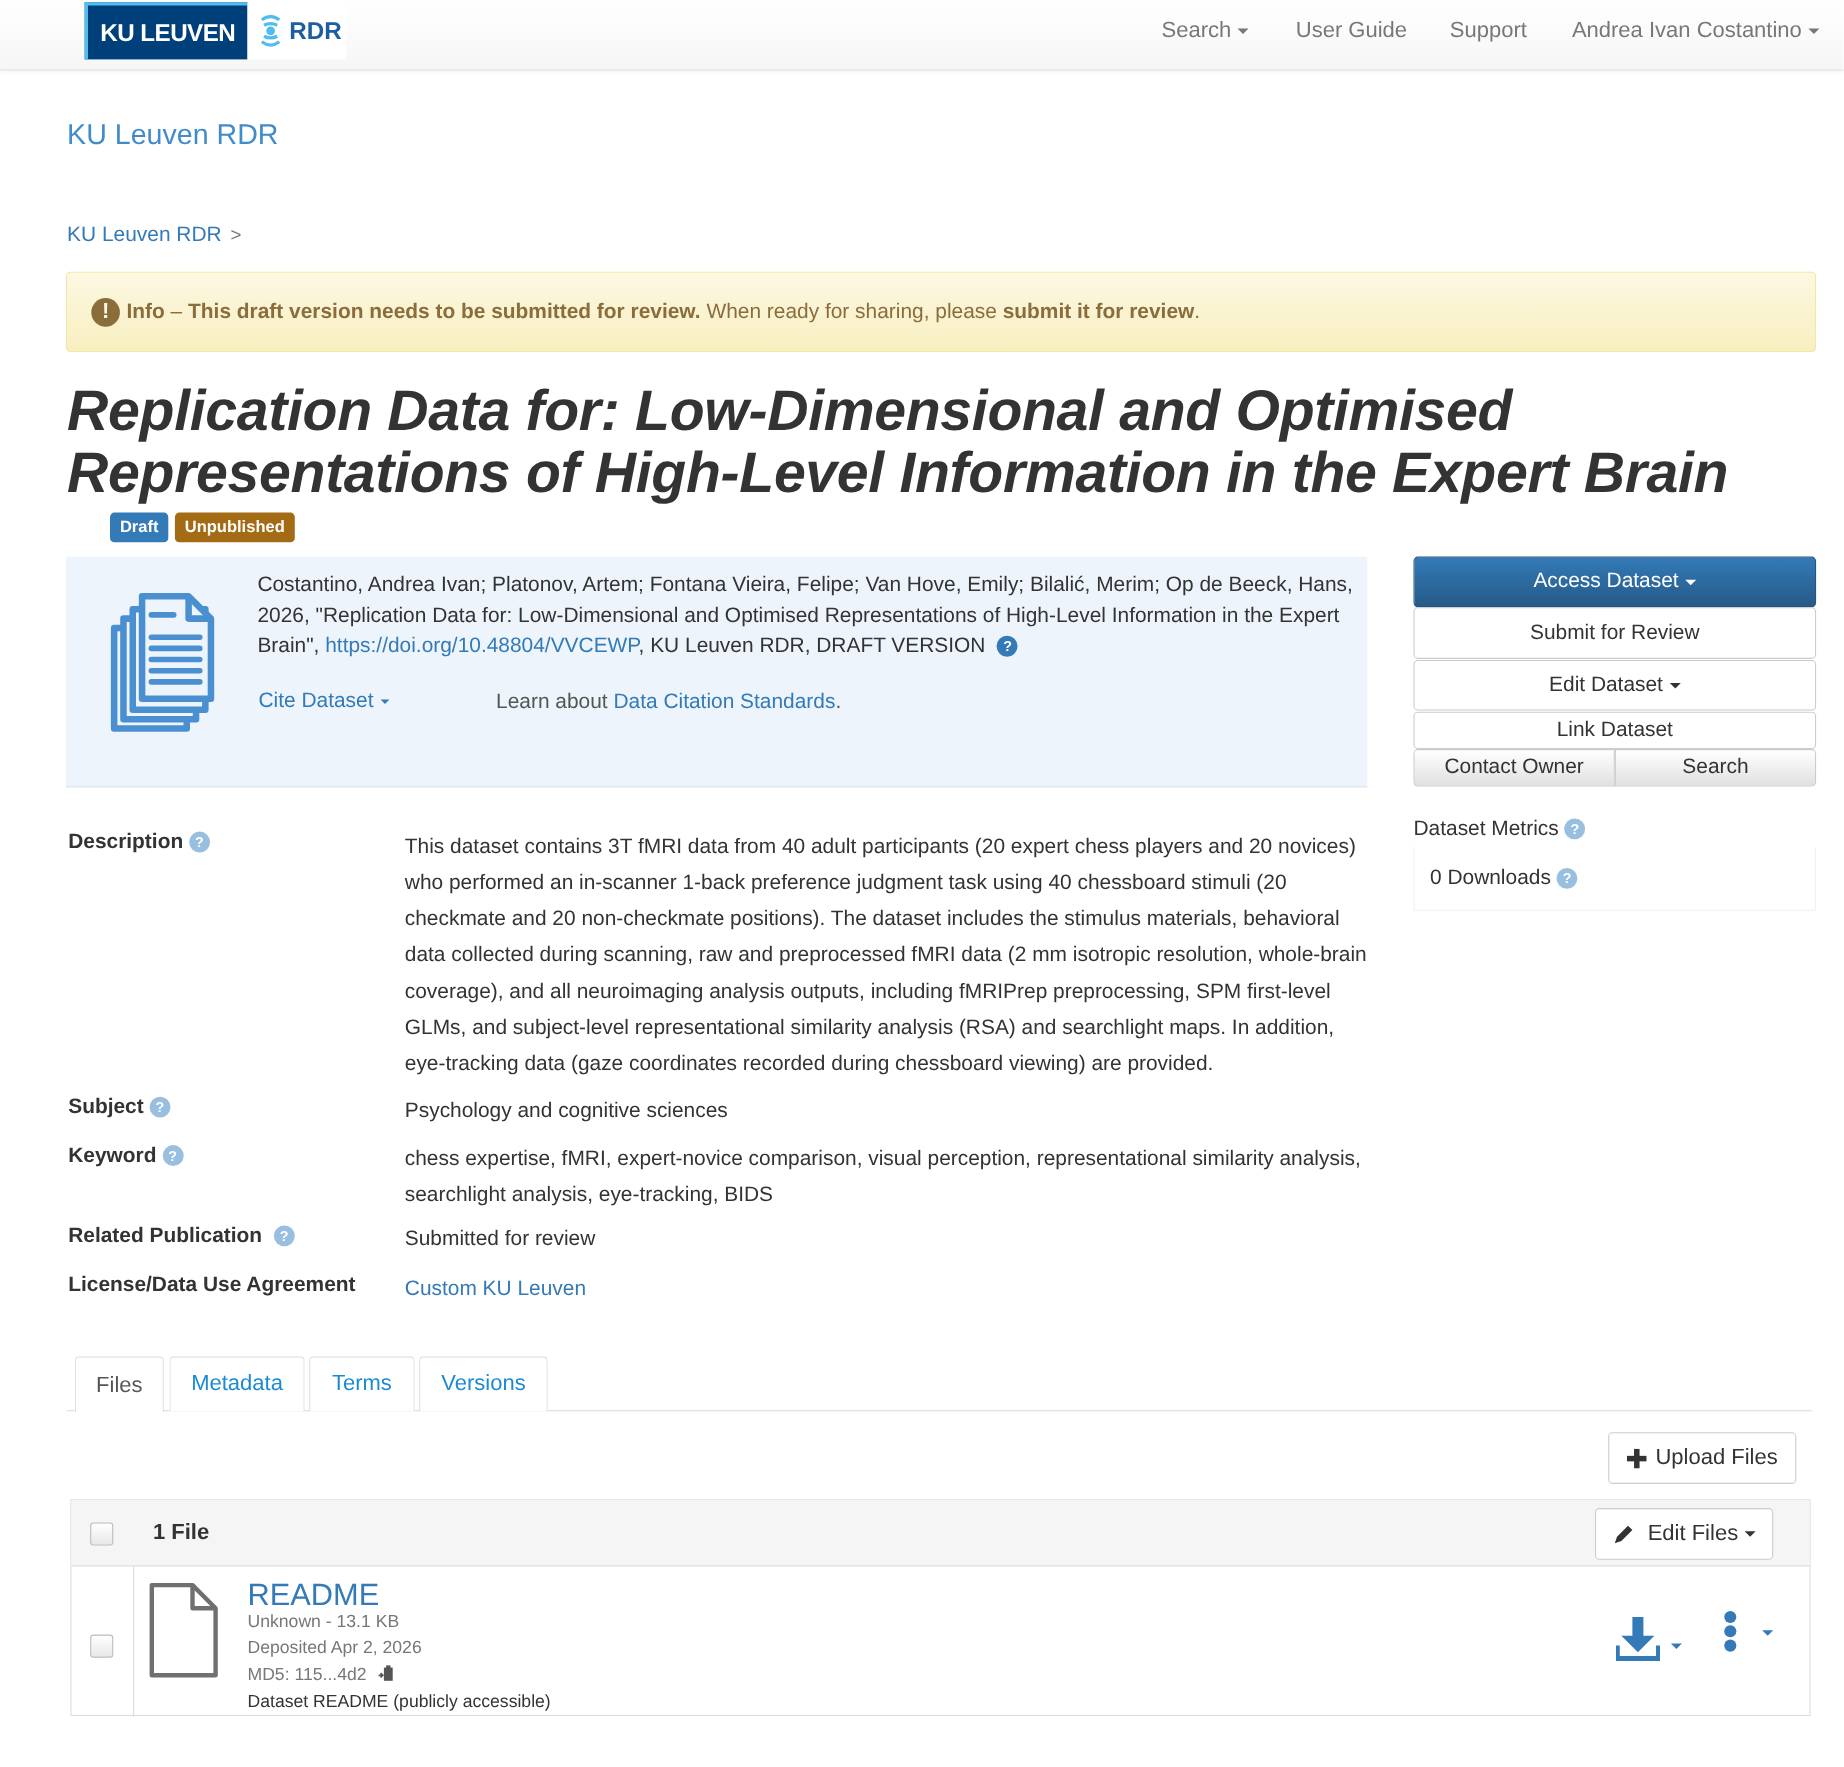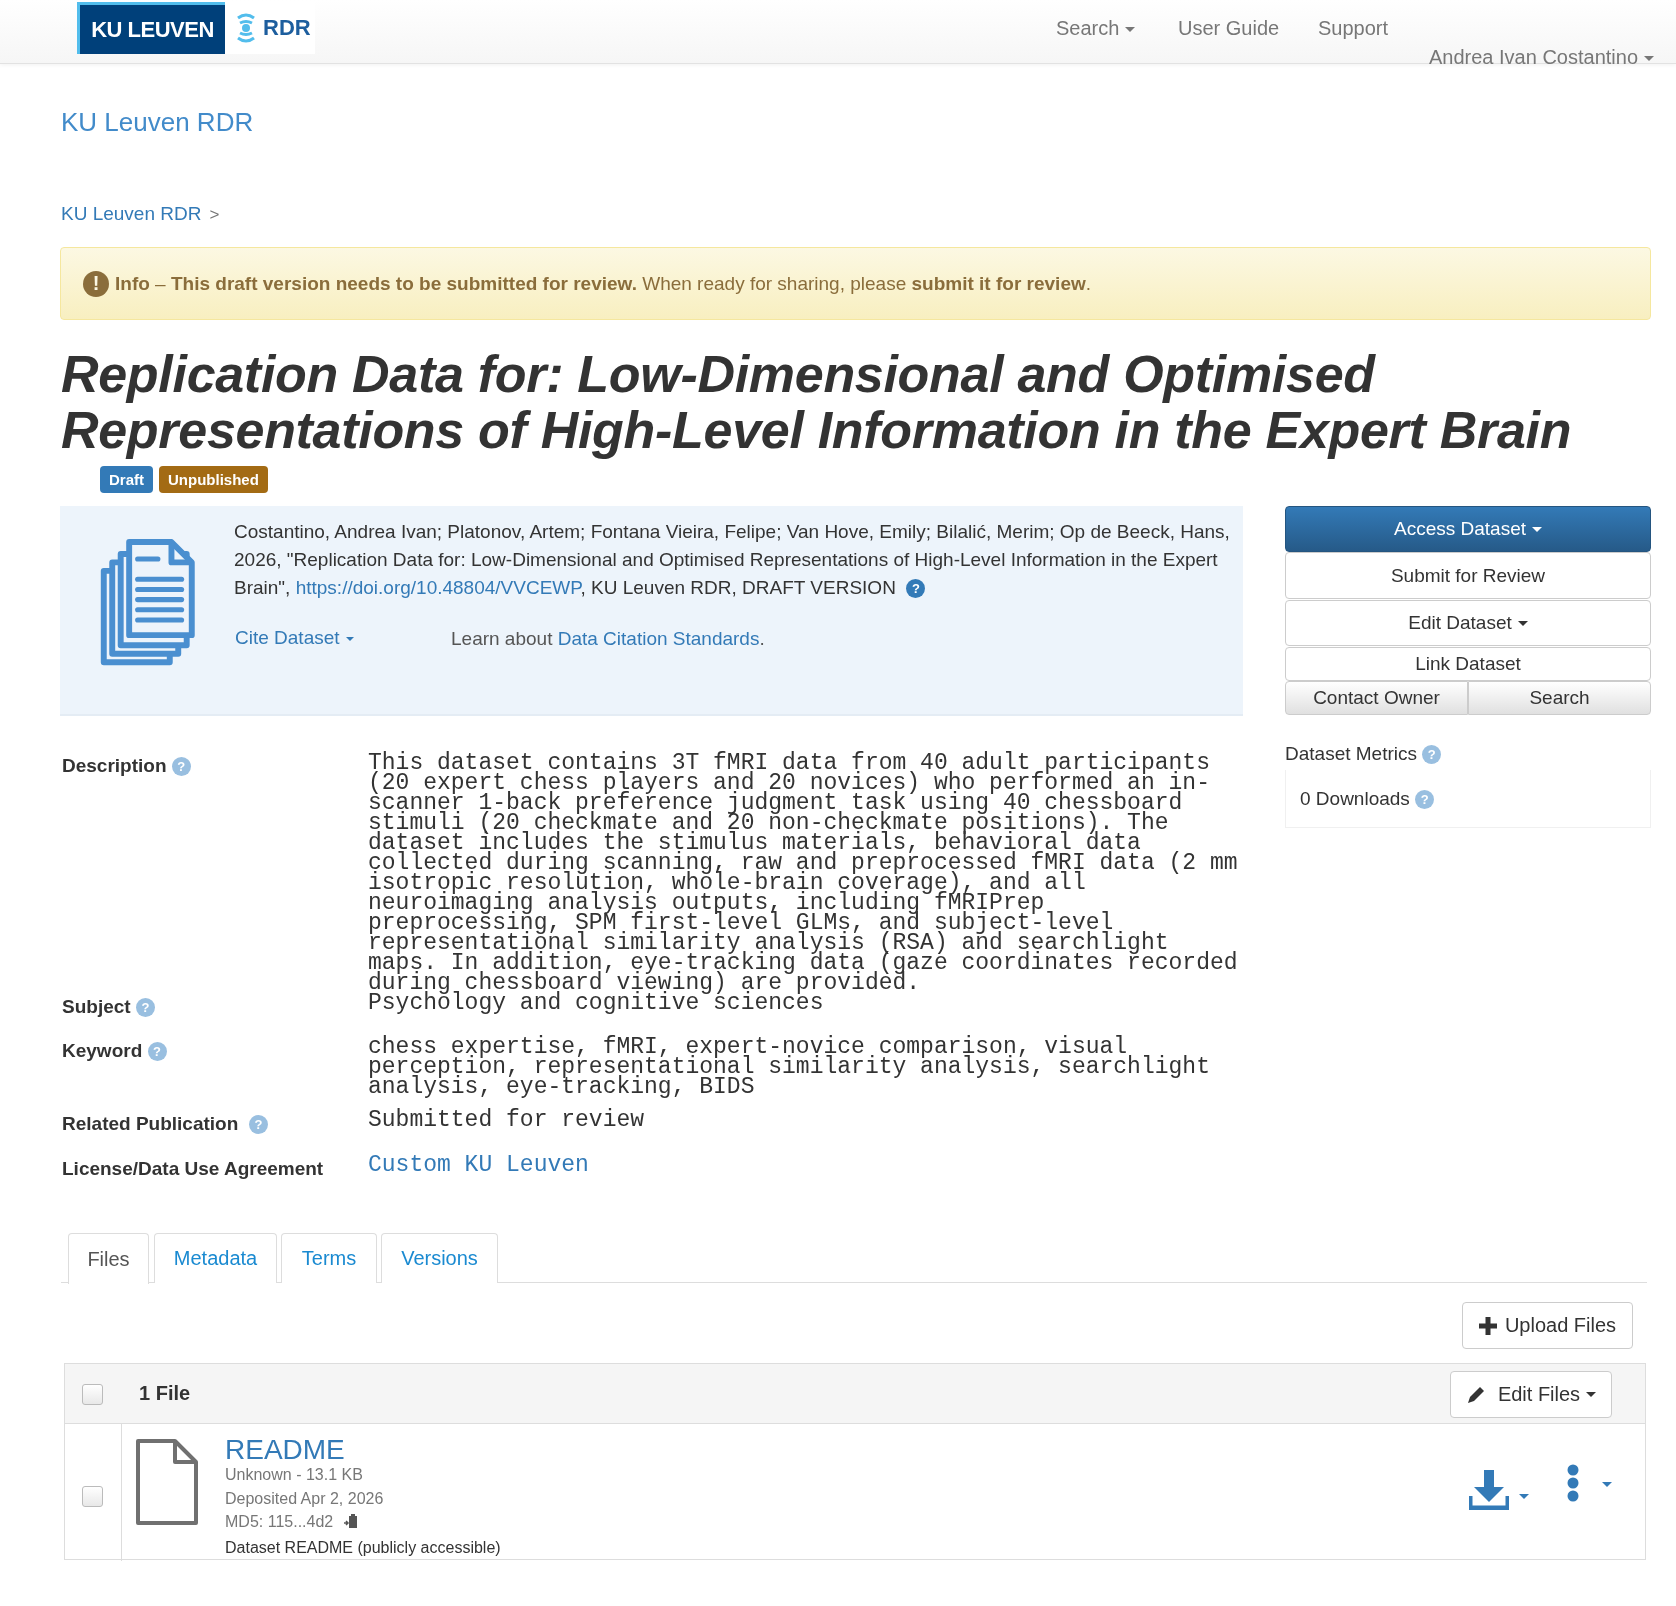--- a/index.html
+++ b/index.html
@@ -77,21 +77,21 @@
   .btn-primary {
     background: linear-gradient(#337ab7, #265a88); border-color: #245580; color: #fff;
   }
   .btn-gray { background: linear-gradient(#fff, #e0e0e0); }
   .metrics-title { position: absolute; left: 0; top: 237px; font-size: 19px; color: #333; }
   .metrics-box {
     position: absolute; left: 0; top: 264px; width: 366px; height: 58px; border: 1px solid #f0f0f0; border-top: none;
     font-size: 19px; padding: 18px 0 0 14px;
   }
   .meta-label { position: absolute; left: 62px; font-weight: bold; font-size: 19px; color: #333; }
-  .meta-value { position: absolute; left: 368px; width: 875px; font-size: 23px; line-height: 20px; color: #333; font-family: Liberation Mono, monospace; }
+  .meta-value { position: absolute; left: 368px; width: 875px; font-size: 19px; line-height: 33px; color: #333; }
   .tabs { position: absolute; left: 61px; top: 1233px; width: 1586px; height: 50px; border-bottom: 1px solid #ddd; }
   .tab {
     position: absolute; top: 0; height: 50px; border: 1px solid #ddd; border-radius: 4px 4px 0 0; border-bottom: none;
     display: flex; align-items: center; justify-content: center; font-size: 20px; color: #1a8ad1; background: #fff;
   }
   .tab.active { color: #555; height: 51px; }
   .upload-btn {
     position: absolute; left: 1462px; top: 1302px; width: 171px; height: 47px; border: 1px solid #ccc; border-radius: 4px;
     display: flex; align-items: center; justify-content: center; font-size: 20px; color: #333; background: #fff;
   }
@@ -131,21 +131,21 @@
   </div>
   <div class="nav-link" style="left:1056px;">
     <span>Search</span><span class="caret"></span>
   </div>
   <div class="nav-link" style="left:1178px;">
     <span>User Guide</span>
   </div>
   <div class="nav-link" style="left:1318px;">
     <span>Support</span>
   </div>
-  <div class="nav-link" style="left:1429px;margin-top:29px;">
+  <div class="nav-link" style="left:1429px;">
     <span>Andrea Ivan Costantino</span><span class="caret"></span>
   </div>
 </div>
 
 <a class="site-title" style="text-decoration:none;">KU Leuven RDR</a>
 
 <div class="breadcrumb">
   <a style="text-decoration:none;">KU Leuven RDR</a><span class="sep">&gt;</span>
 </div>
 

